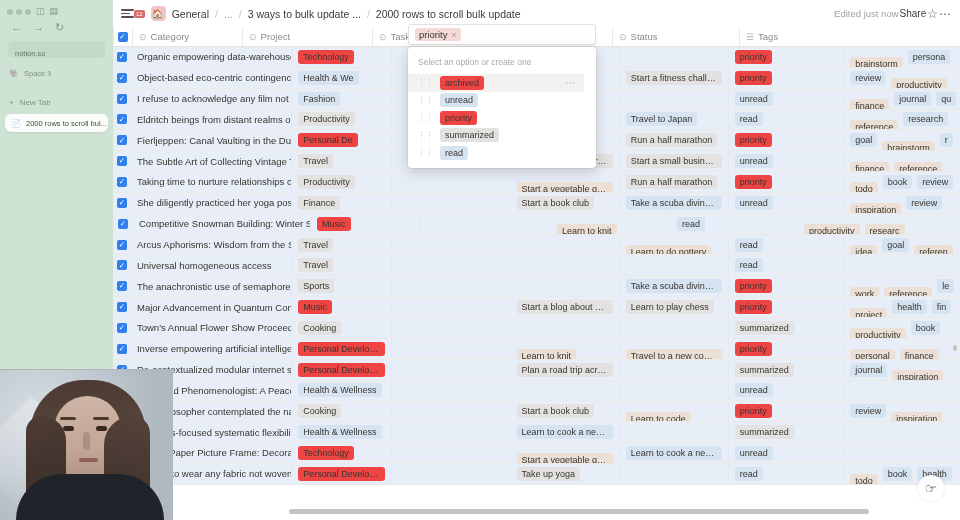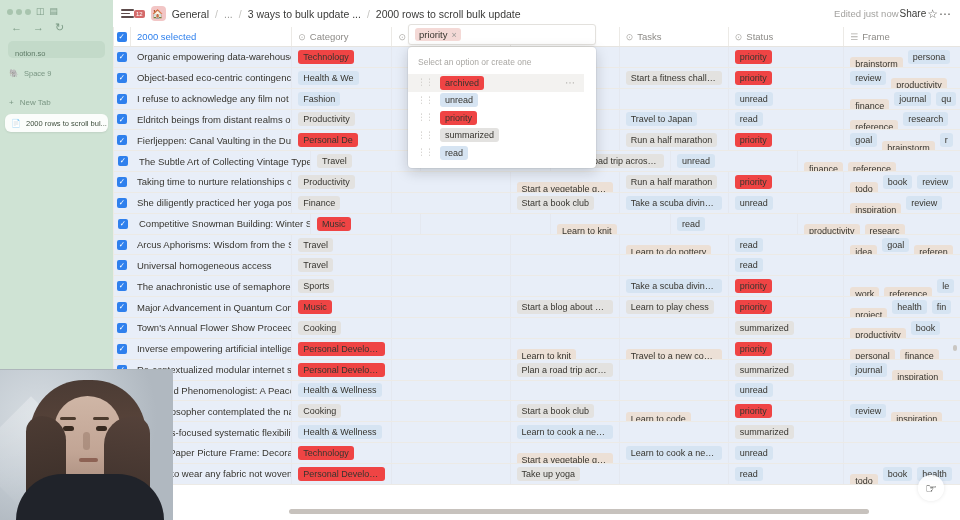--- a/index.html
+++ b/index.html
@@ -314,23 +314,20 @@
       </div>
     </div>
 
     <div class="table-wrap">
       <div class="grid">
 
         <div class="row header">
           <div class="cell c-check">
             <span class="cbx">✓</span>
           </div>
-          <div class="cell c-name">
-            <span class="sel-count">2000 selected</span>
-          </div>
           <div class="cell c-cat">
             <span class="hdr-ico">⊙</span>
             <span>Category</span>
           </div>
           <div class="cell c-proj">
             <span class="hdr-ico">⊙</span>
             <span>Project</span>
           </div>
           <div class="cell c-task">
             <span class="hdr-ico">⊙</span>
@@ -339,21 +336,21 @@
           <div class="cell c-task">
             <span class="hdr-ico">⊙</span>
             <span>Tasks</span>
           </div>
           <div class="cell c-stat">
             <span class="hdr-ico">⊙</span>
             <span>Status</span>
           </div>
           <div class="cell c-tags">
             <span class="hdr-ico">☰</span>
-            <span>Frame</span>
+            <span>Tags</span>
           </div>
         </div>
 
         <div id="rows">
             <div class="row">
               <div class="cell c-check">
                 <span class="cbx">✓</span>
               </div>
               <div class="cell c-name">Organic empowering data-warehouse</div>
               <div class="cell c-cat">
@@ -468,20 +465,23 @@
               <div class="cell c-check">
                 <span class="cbx">✓</span>
               </div>
               <div class="cell c-name">The Subtle Art of Collecting Vintage Type</div>
               <div class="cell c-cat">
                 <span class="pill p-gray">Travel</span>
               </div>
               <div class="cell c-proj"></div>
               <div class="cell c-task">
                 <span class="pill p-gray">Plan a road trip across th…</span>
+              </div>
+              <div class="cell c-task">
+                <span class="pill p-gray">Start a small business</span>
               </div>
               <div class="cell c-stat">
                 <span class="pill p-blue">unread</span>
               </div>
               <div class="cell c-tags">
                 <span class="tagwrap">
                   <span class="pill p-brown">finance</span>
                   <span class="pill p-brown">reference</span>
                 </span>
               </div>

